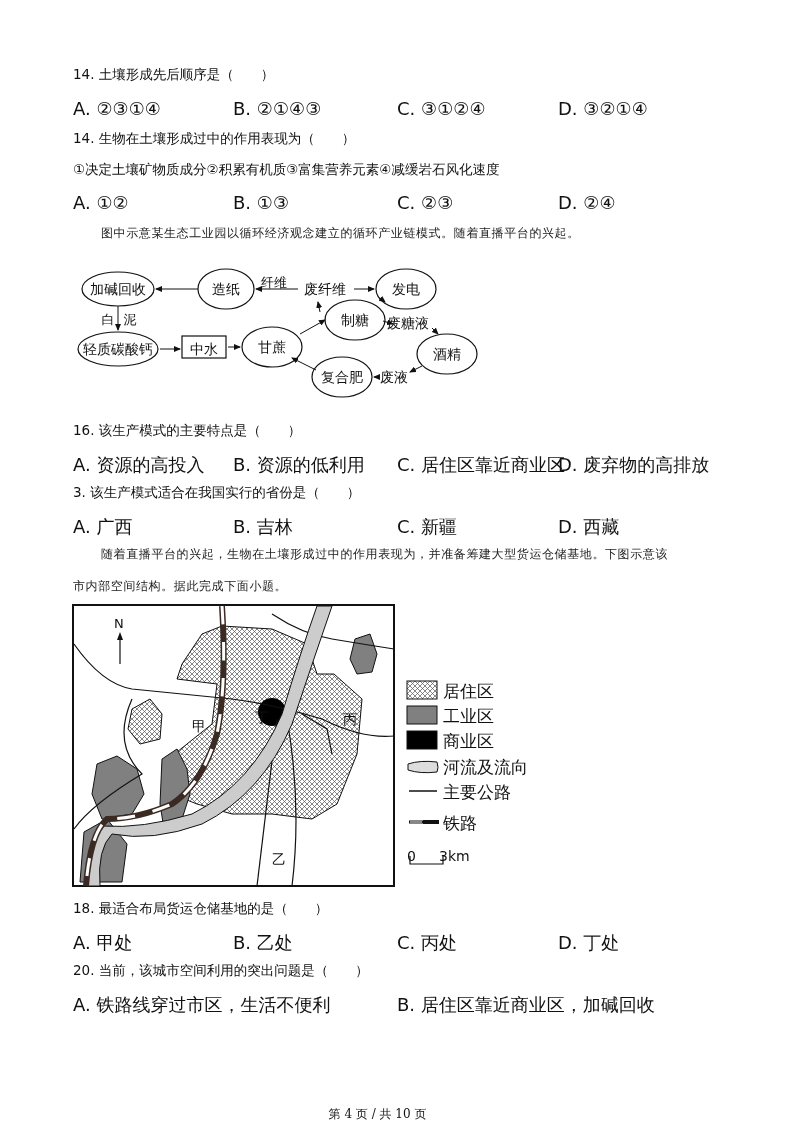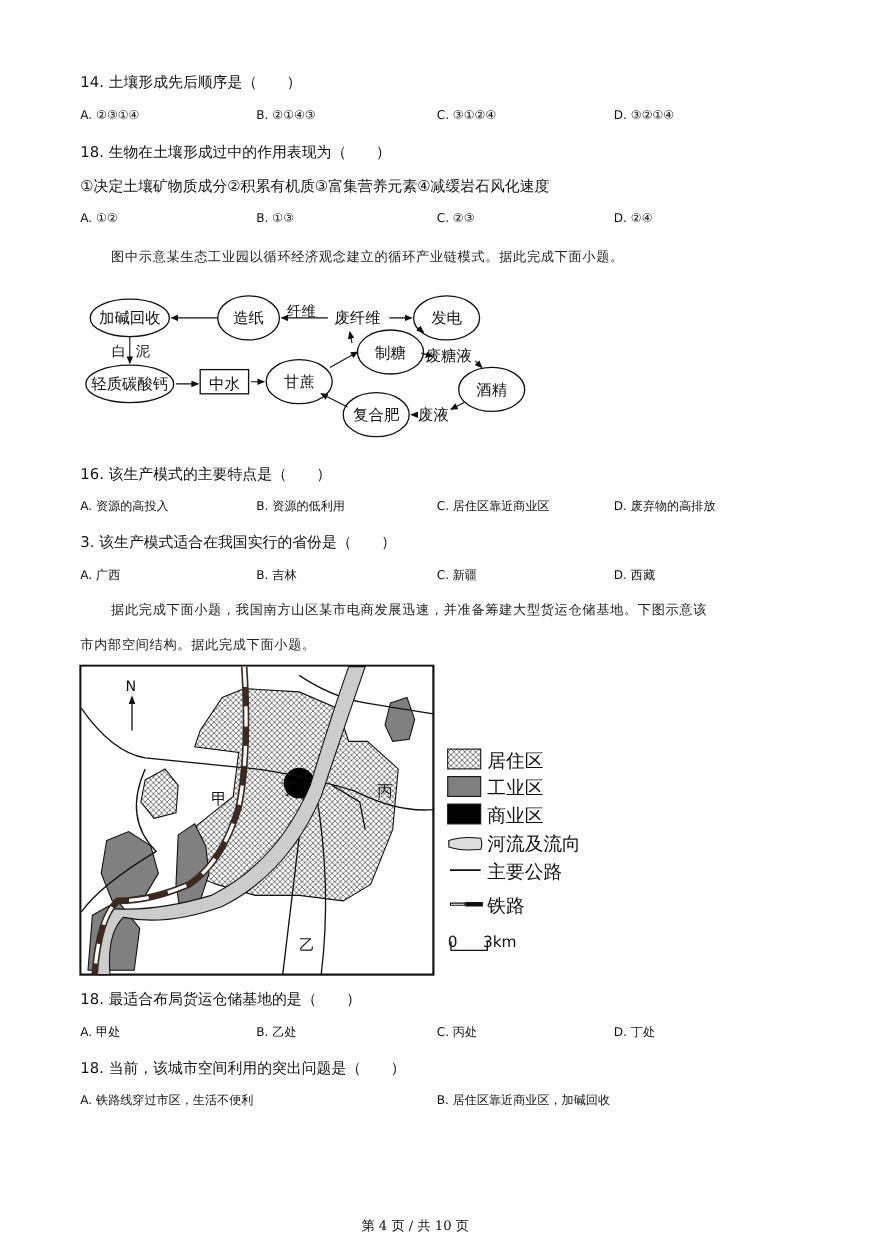--- a/index.html
+++ b/index.html
@@ -1,39 +1,39 @@
 <!DOCTYPE html>
 <html><head>
 <meta charset="utf-8">
 <style>
   html, body { margin:0; padding:0; background:#fff; }
   body { width:793px; height:1122px; position:relative; font-family:"DejaVu Sans", sans-serif; color:#111; overflow:hidden; }
   .line { position:absolute; left:73px; font-size:13.5px; white-space:nowrap; }
-  .opt { position:absolute; font-size:11px; white-space:nowrap;text-align:center; }
+  .opt { position:absolute; font-size:18px; white-space:nowrap;text-align:center; }
   .intro { position:absolute; font-family:"DejaVu Serif", serif; font-size:12px; white-space:nowrap; color:#222; letter-spacing:0.6px; }
   .footer { position:absolute; top:1106px; left:0; width:755px; text-align:center; font-family:"DejaVu Serif", serif; font-size:12px; }
   svg text { font-family:"DejaVu Sans", sans-serif; }
 </style>
 </head>
 <body>
 
 <div class="line" style="top:66px">14. 土壤形成先后顺序是（　　）</div>
 <div class="opt" style="top:98px;left:73px">A. ②③①④</div>
 <div class="opt" style="top:98px;left:233px">B. ②①④③</div>
 <div class="opt" style="top:98px;left:397px">C. ③①②④</div>
 <div class="opt" style="top:98px;left:558px">D. ③②①④</div>
 
-<div class="line" style="top:130px">18. 生物在土壤形成过中的作用表现为（　　）</div>
+<div class="line" style="top:130px">14. 生物在土壤形成过中的作用表现为（　　）</div>
 <div class="line" style="top:161px">①决定土壤矿物质成分②积累有机质③富集营养元素④减缓岩石风化速度</div>
 <div class="opt" style="top:192px;left:73px">A. ①②</div>
 <div class="opt" style="top:192px;left:233px">B. ①③</div>
 <div class="opt" style="top:192px;left:397px">C. ②③</div>
 <div class="opt" style="top:192px;left:558px">D. ②④</div>
 
-<div class="intro" style="top:225px;left:101px">图中示意某生态工业园以循环经济观念建立的循环产业链模式。据此完成下面小题。</div>
+<div class="intro" style="top:225px;left:101px">图中示意某生态工业园以循环经济观念建立的循环产业链模式。随着直播平台的兴起。</div>
 
 <svg style="position:absolute;left:60px;top:262px" width="430" height="140" viewBox="0 0 430 140">
   <defs>
     <marker id="ah" markerWidth="7" markerHeight="6" refX="6" refY="3" orient="auto">
         <path d="M0,0 L7,3 L0,6 z" fill="#111"></path>
       </marker>
   </defs>
   <g fill="#fff" stroke="#111" stroke-width="1.2">
     <ellipse cx="58" cy="27" rx="36" ry="17"></ellipse>
     <ellipse cx="166" cy="27" rx="28" ry="20"></ellipse>
@@ -85,21 +85,21 @@
 <div class="opt" style="top:453px;left:233px">B.  资源的低利用</div>
 <div class="opt" style="top:453px;left:397px">C.  居住区靠近商业区</div>
 <div class="opt" style="top:453px;left:558px">D.  废弃物的高排放</div>
 
 <div class="line" style="top:484px">3. 该生产模式适合在我国实行的省份是（　　）</div>
 <div class="opt" style="top:515px;left:73px">A.  广西</div>
 <div class="opt" style="top:515px;left:233px">B.  吉林</div>
 <div class="opt" style="top:515px;left:397px">C.  新疆</div>
 <div class="opt" style="top:515px;left:558px">D.  西藏</div>
 
-<div class="intro" style="top:546px;left:101px">据此完成下面小题，我国南方山区某市电商发展迅速，并准备筹建大型货运仓储基地。下图示意该</div>
+<div class="intro" style="top:546px;left:101px">随着直播平台的兴起，生物在土壤形成过中的作用表现为，并准备筹建大型货运仓储基地。下图示意该</div>
 <div class="intro" style="top:578px;left:73px">市内部空间结构。据此完成下面小题。</div>
 
 <svg style="position:absolute;left:72px;top:604px" width="324" height="284" viewBox="0 0 324 284">
   <defs>
     <pattern id="hatch" width="5" height="5" patternUnits="userSpaceOnUse">
       <rect width="5" height="5" fill="#fff"></rect>
       <path d="M0,0 L5,5 M5,0 L0,5" stroke="#555" stroke-width="0.7"></path>
     </pattern>
   </defs>
   <rect x="1" y="1" width="321" height="281" fill="#fff" stroke="#111" stroke-width="2"></rect>
@@ -172,17 +172,17 @@
     <text x="34" y="185" font-size="14" font-family="DejaVu Serif, serif">3km</text>
   </g>
 </svg>
 
 <div class="line" style="top:900px">18. 最适合布局货运仓储基地的是（　　）</div>
 <div class="opt" style="top:931px;left:73px">A.  甲处</div>
 <div class="opt" style="top:931px;left:233px">B.  乙处</div>
 <div class="opt" style="top:931px;left:397px">C.  丙处</div>
 <div class="opt" style="top:931px;left:558px">D.  丁处</div>
 
-<div class="line" style="top:962px">18. 当前，该城市空间利用的突出问题是（　　）</div>
+<div class="line" style="top:962px">20. 当前，该城市空间利用的突出问题是（　　）</div>
 <div class="opt" style="top:993px;left:73px">A.  铁路线穿过市区，生活不便利</div>
 <div class="opt" style="top:993px;left:397px">B.  居住区靠近商业区，加碱回收</div>
 
 <div class="footer">第 4 页 / 共 10 页</div>
 
 </body></html>

